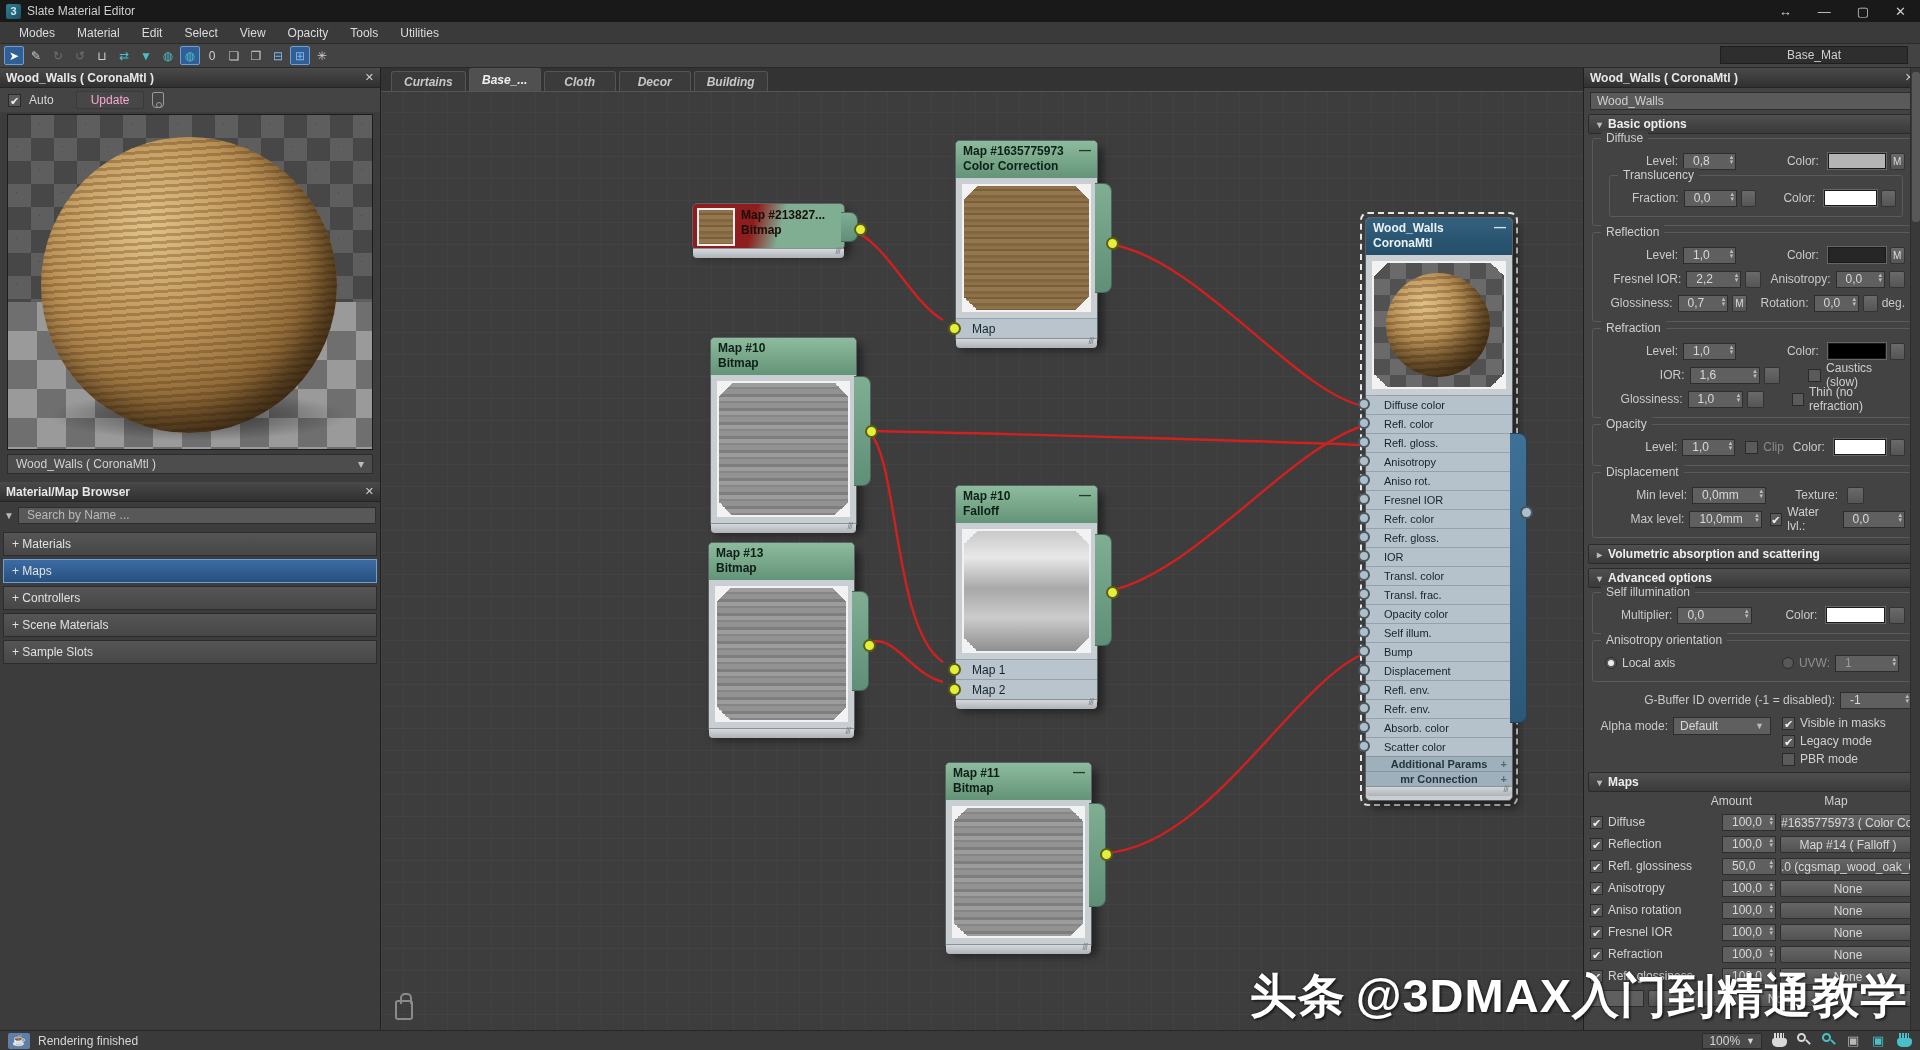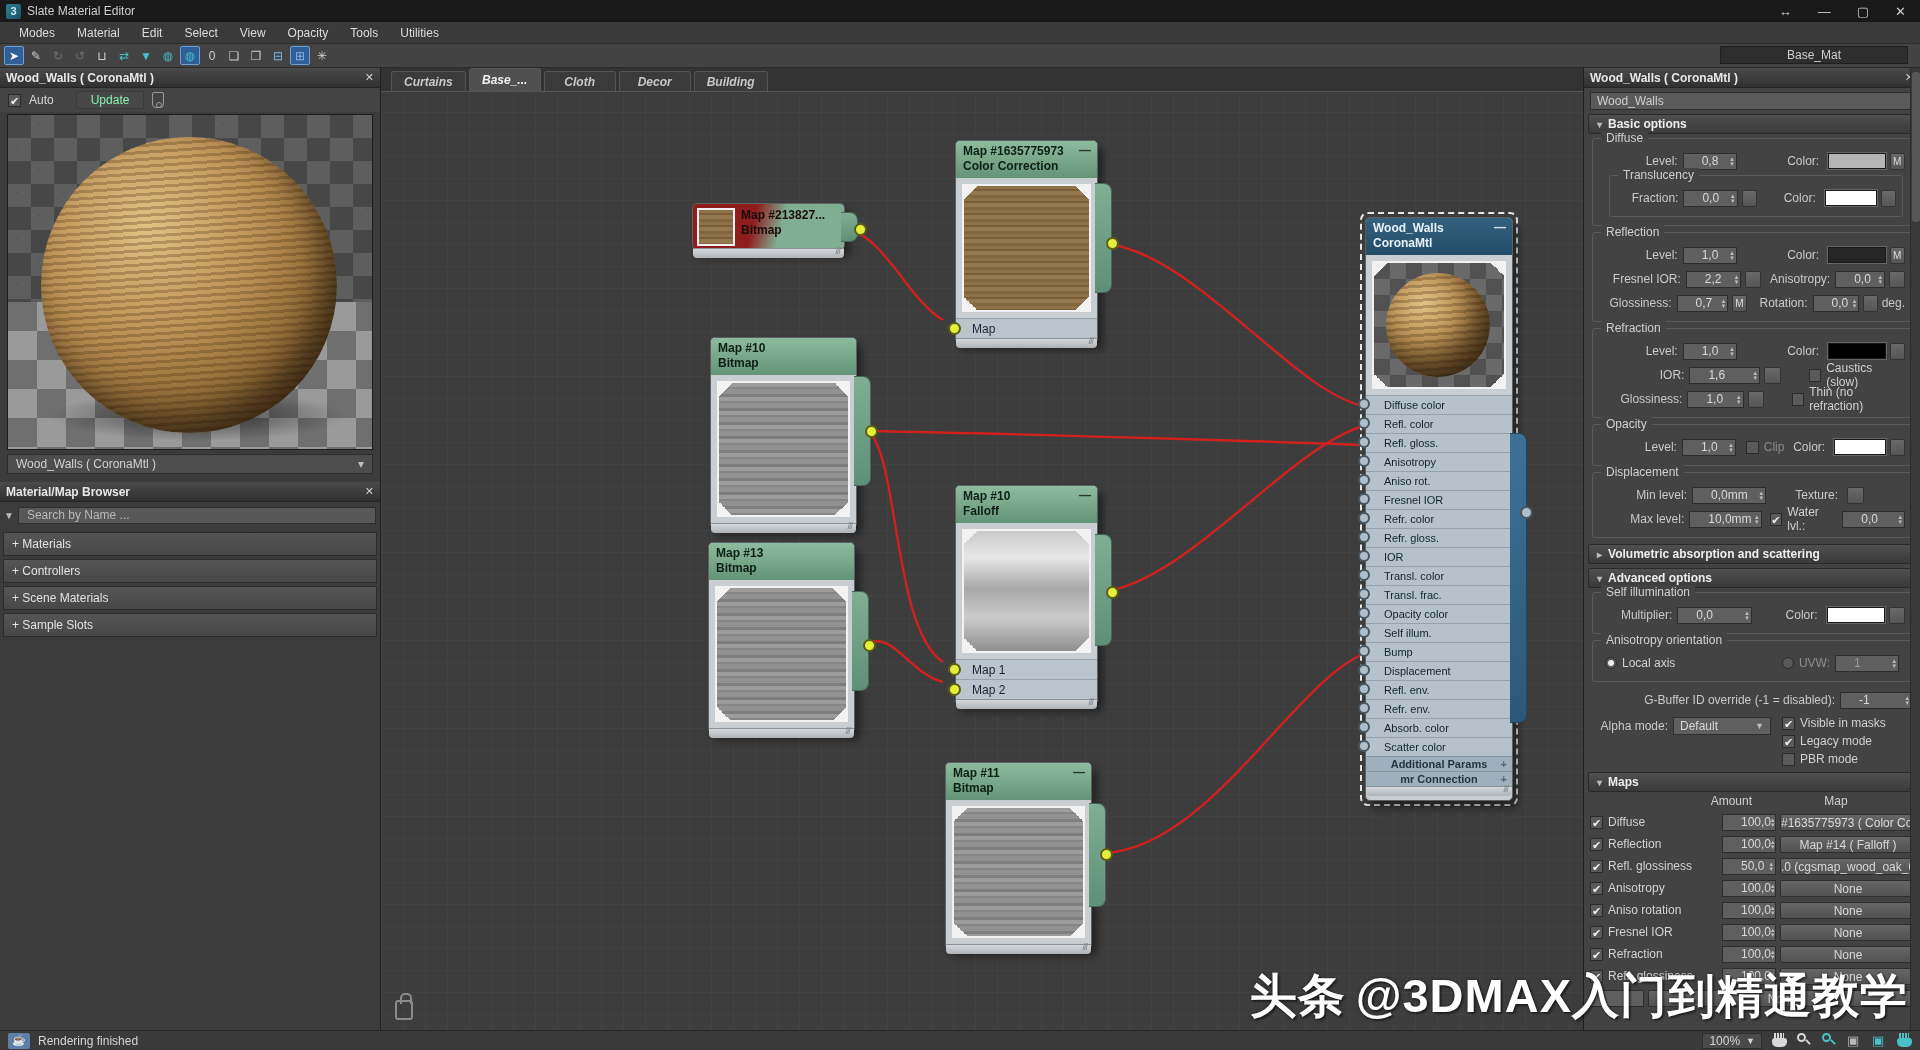--- a/index.html
+++ b/index.html
@@ -36,21 +36,21 @@
            display:flex; align-items:center; padding:0 6px; font-weight:bold; color:#e8e8e8; }
   .phead .x { margin-left:auto; color:#cfcfcf; font-weight:normal; font-size:11px; }
 
   
   .leftpanel { position:absolute; left:0; top:68px; width:381px; bottom:20px; background:#3c3c3c;
                border-right:1px solid #1f1f1f; }
   .autorow { height:24px; display:flex; align-items:center; gap:8px; padding:0 8px; background:#444; }
   .chk { width:13px; height:13px; background:#5a5a5a; border:1px solid #2a2a2a; color:#f0f0f0;
          font-size:11px; line-height:12px; text-align:center; display:inline-block; }
   .chk[data-checked="false"] { color:transparent; }
-  .btn-dis { padding:1px 14px; background:#474747; border:1px solid #3a3a3a; color:#86efac; border-radius:2px; }
+  .btn-dis { padding:1px 14px; background:#474747; border:1px solid #3a3a3a; color:#f9a8d4; border-radius:2px; }
   .pinico { width:12px; height:16px; border:1px solid #9a9a9a; border-radius:2px 2px 4px 4px; position:relative; }
   .pinico:after{ content:""; position:absolute; left:3px; top:9px; width:4px; height:4px; border:1px solid #9a9a9a; border-radius:50%;}
 
   .previewbox { position:absolute; left:7px; top:46px; width:366px; height:336px; border:1px solid #1c1c1c;
                 background-image:
                  linear-gradient(45deg,#5e5e5e 25%,transparent 25%,transparent 75%,#5e5e5e 75%),
                  linear-gradient(45deg,#5e5e5e 25%,#474747 25%,#474747 75%,#5e5e5e 75%);
                 background-position:0 0,23px 23px; background-size:46px 46px; overflow:hidden; }
   .previewbox .floor { position:absolute; left:0; bottom:0; width:100%; height:44%;
                 background-image:
@@ -143,21 +143,21 @@
   .rollout { margin:4px 4px 0; background:linear-gradient(#4f4f4f,#3a3a3a); border:1px solid #2a2a2a;
              border-radius:2px; height:20px; display:flex; align-items:center; gap:6px; padding:0 8px;
              font-weight:bold; color:#eee; }
   .rollout .arr { font-size:10px; color:#bbb; }
   .group { margin:4px 8px 6px; border:1px solid #5a5a5a; border-radius:3px; position:relative;
            padding:10px 6px 6px; }
   .gtitle { position:absolute; top:-8px; left:8px; background:#434343; padding:0 5px; color:#cfcfcf; }
   .prow { display:flex; align-items:center; height:24px; }
   .plabel { color:#c9c9c9; text-align:right; margin-right:5px; }
   .spin { height:17px; background:#5f5f5f; border:1px solid #2d2d2d; color:#d8d8d8; display:flex;
-          align-items:center; padding:0 2px 0 18px; }
+          padding:0 2px 0 9px; }
   .spin .arrows { margin-left:auto; display:flex; flex-direction:column; font-size:7px; line-height:5px; color:#bdbdbd; }
   .sbtn { width:17px; height:17px; background:linear-gradient(#6a6a6a,#555); border:1px solid #333;
           border-radius:2px; margin-left:4px; color:#ddd; font-size:10px; text-align:center; line-height:16px; }
   .swatch { height:16px; border:1px solid #1a1a1a; box-shadow:0 0 0 1px #666; margin-left:4px; }
   .cbrow { display:flex; align-items:center; gap:5px; color:#d0d0d0; }
   .radio { width:12px; height:12px; border-radius:50%; background:#585858; border:1px solid #2a2a2a; position:relative; }
   .radio[data-on="true"]:after { content:""; position:absolute; left:2px; top:2px; width:6px; height:6px;
           border-radius:50%; background:#ededed; }
   .dropdown { height:18px; background:#5f5f5f; border:1px solid #2d2d2d; color:#d8d8d8;
               display:flex; align-items:center; padding:0 6px; }
@@ -274,20 +274,21 @@
   </div>
   <div class="searchrow">
     <span class="searchdd">▼</span>
     <div class="searchbox">
       <span>Search by Name ...</span>
     </div>
   </div>
   <div class="blist">
 
   <div class="blist-item">+ Materials</div>
+      <div class="blist-item" data-active="true">+ Maps</div>
       <div class="blist-item">+ Controllers</div>
       <div class="blist-item">+ Scene Materials</div>
       <div class="blist-item">+ Sample Slots</div>
     </div>
 </div>
 
 <div class="canvas">
   <div class="tabstrip">
 
   <div class="tab">Curtains</div>

